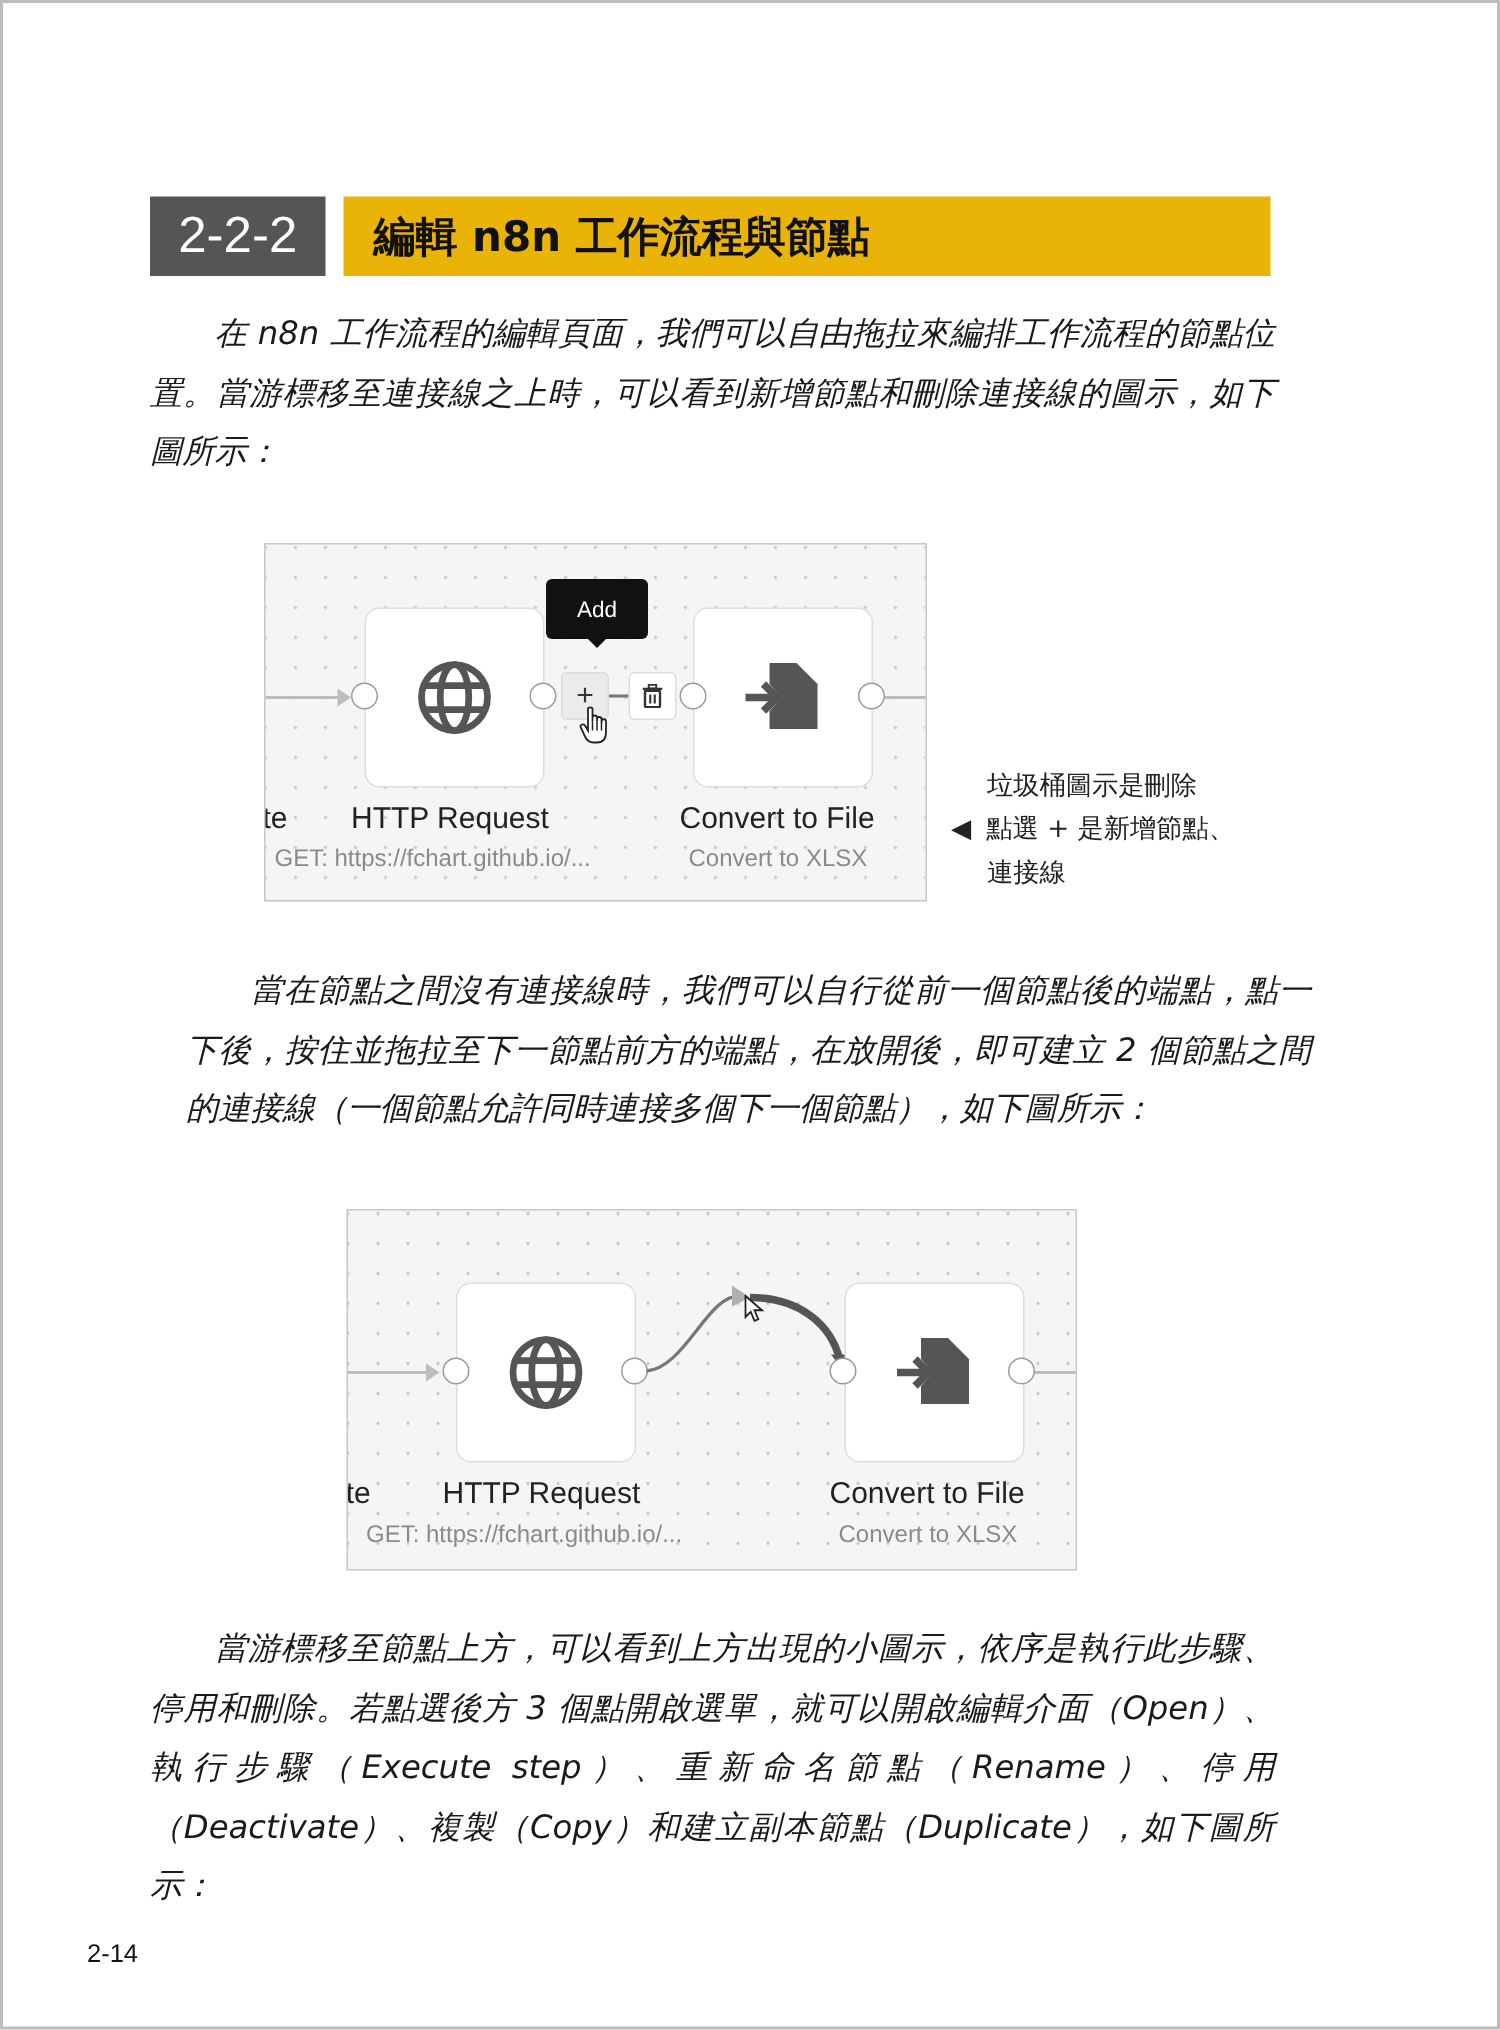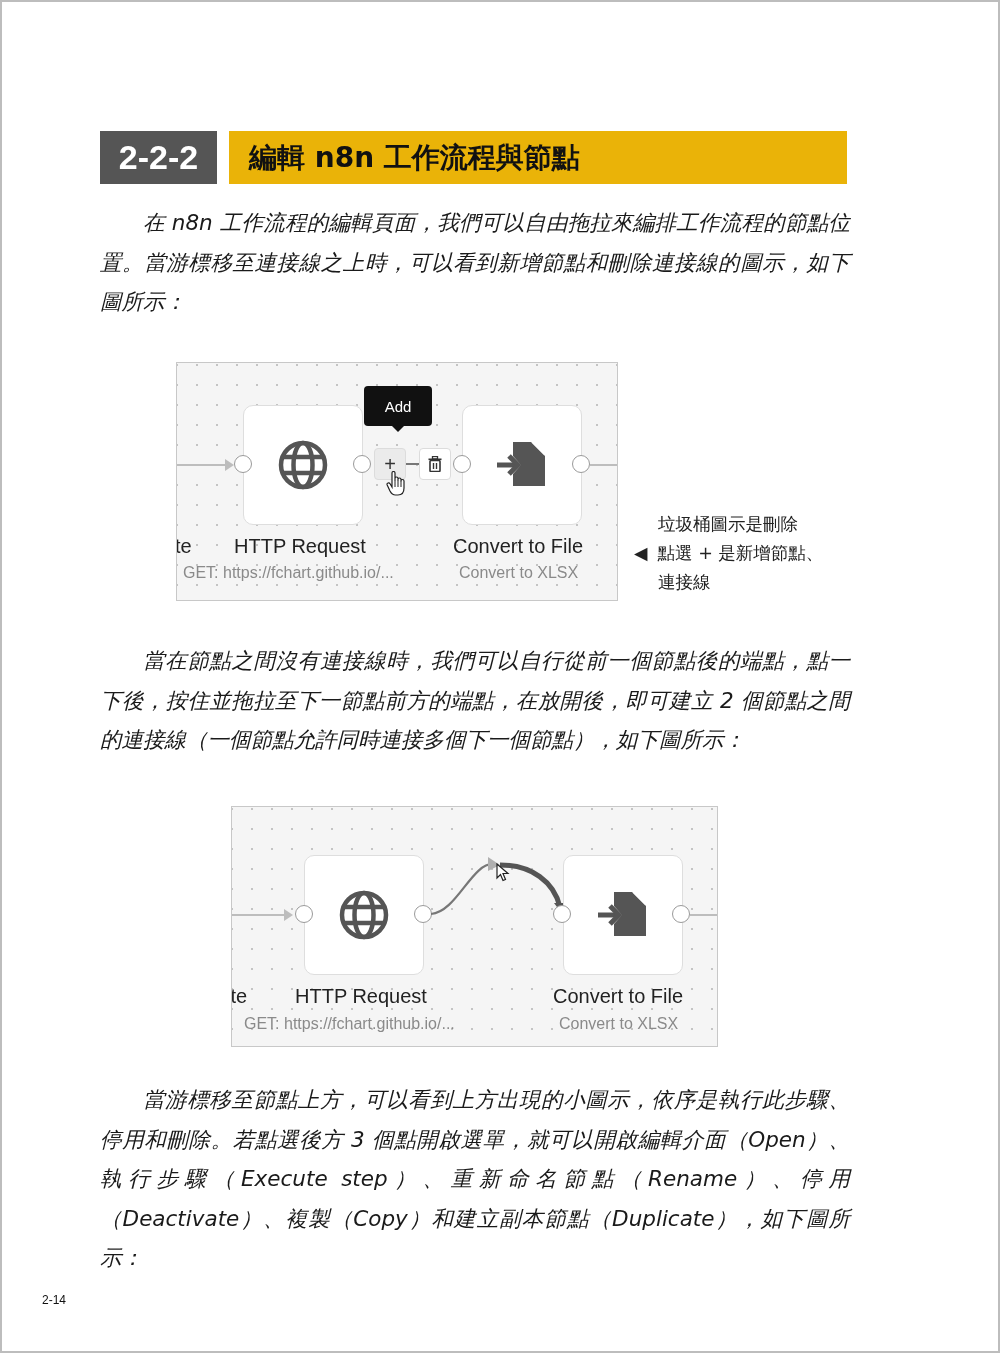--- a/index.html
+++ b/index.html
@@ -11,36 +11,36 @@
   .page-frame {
     position: absolute; left: 0; top: 0; width: 998px; height: 1351px;
     border: 1px solid #bdbdbd; border-width: 2px 2px 2px 2px; box-sizing: border-box;
     width: 1000px; height: 1353px;
   }
   
   .section-header { position: absolute; left: 100px; top: 131px; width: 747px; height: 53px; }
   .section-number {
     position: absolute; left: 0; top: 0; width: 117px; height: 53px;
     background: #555555; color: #ffffff;
-    font-family: "Liberation Sans", sans-serif; font-weight: bold; font-size: 34px;
+    font-family: "Liberation Sans", sans-serif; font-weight: normal; font-size: 34px;
     display: flex; align-items: center; justify-content: center; letter-spacing: 0px;
   }
   .section-title-bar {
     position: absolute; left: 129px; top: 0; right: 0; height: 53px;
     background: #eab308; display: flex; align-items: center; padding-left: 20px;
     font-size: 28px; font-weight: bold; color: #111;
   }
   
   .para {
     position: absolute; left: 100px; width: 750px;
     font-size: 21.5px; line-height: 39.5px; color: #1a1a1a;
     text-align: justify; text-indent: 2em; margin: 0; font-style: italic;
   }
   .p1 { top: 203px; }
-  .p2 { top: 641px; }
+  .p2 { top: 641px; margin-left: 24px; }
   .p3 { top: 1080px; }
 
   
   .canvas {
     position: absolute; background-color: #f5f5f5;
     border: 1px solid #c8c8c8; overflow: hidden;
     background-image: radial-gradient(circle, #c4c4c4 0.9px, transparent 1.2px);
     background-size: 20px 20px;
     background-position: 10px 12px;
   }
@@ -91,22 +91,22 @@
 
   .callout {
     position: absolute; left: 634px; top: 510px; width: 220px;
     font-size: 17.5px; line-height: 29px; color: #222;
   }
   .callout .tri { display: inline-block; width: 18px; }
   .callout .line { display: block; padding-left: 24px; white-space: nowrap; }
   .callout .line.first { padding-left: 0; }
 
   .page-number {
-    position: absolute; left: 42px; top: 1293px;
-    font-family: "Liberation Sans", sans-serif; font-size: 12px; color: #111;
+    position: absolute; left: 58px; top: 1293px;
+    font-family: "Liberation Sans", sans-serif; font-size: 17px; color: #111;
   }
   svg { display: block; }
 </style>
 </head>
 <body>
 
 <div class="page-frame"></div>
 
 <div class="section-header">
   <div class="section-number">2-2-2</div>

